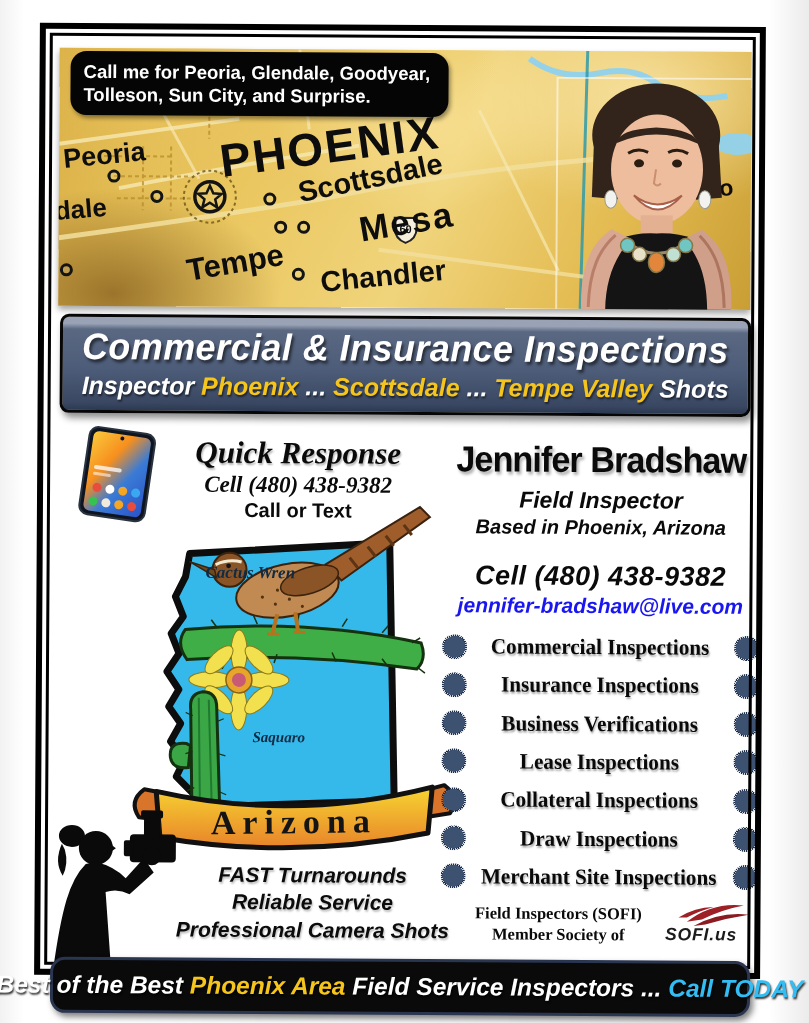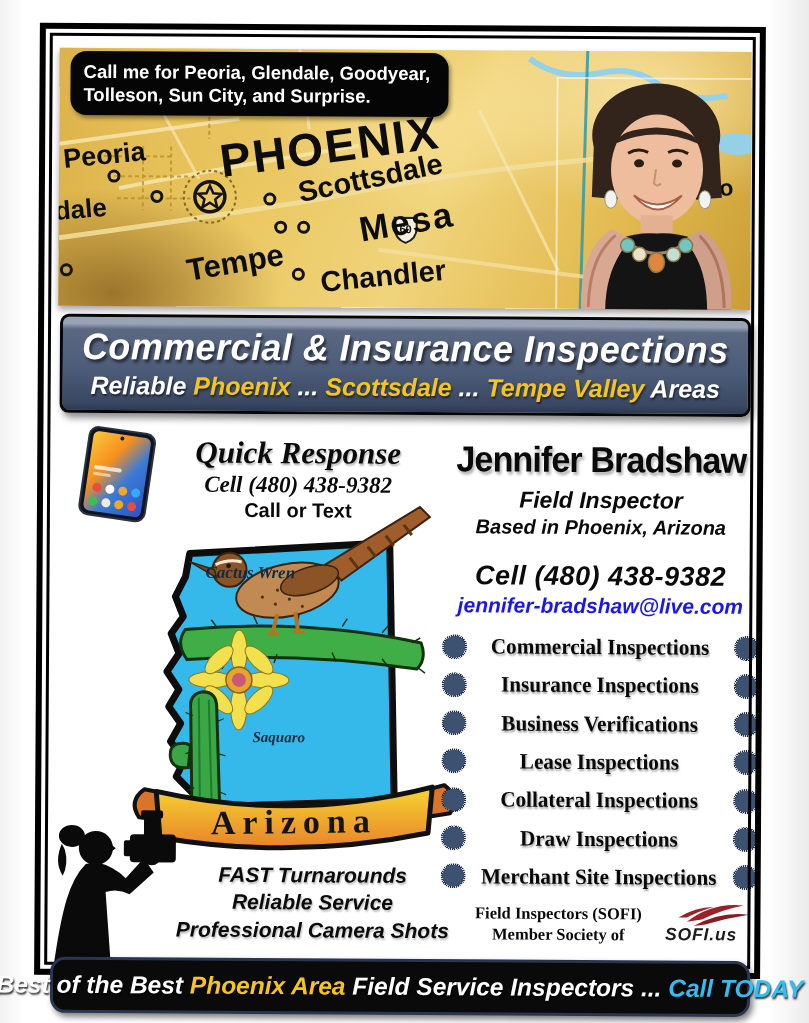--- a/index.html
+++ b/index.html
@@ -195,21 +195,21 @@
       <circle cx="118" cy="177" r="7" fill="#bfe0d2" stroke="#887748" stroke-width="1.5"></circle>
       <circle cx="130" cy="168" r="7" fill="#6fc6c2" stroke="#887748" stroke-width="1.5"></circle>
       <ellipse cx="101" cy="185" rx="8" ry="10" fill="#e2863c" stroke="#887748" stroke-width="1.5"></ellipse>
     </svg>
 
     <div class="callout">Call me for Peoria, Glendale, Goodyear, Tolleson, Sun City, and Surprise.</div>
   </div>
 
   <div class="banner">
     <div class="banner-title">Commercial &amp; Insurance Inspections</div>
-    <div class="banner-sub"><span>Reliable </span><span class="accent">Phoenix</span><span> ... </span><span class="accent">Scottsdale</span><span> ... </span><span class="accent">Tempe Valley</span><span> Areas</span></div>
+    <div class="banner-sub"><span>Inspector </span><span class="accent">Phoenix</span><span> ... </span><span class="accent">Scottsdale</span><span> ... </span><span class="accent">Tempe Valley</span><span> Shots</span></div>
   </div>
 
   <svg class="phone-icon" viewBox="0 0 70 92">
     <rect x="2" y="2" width="66" height="88" rx="9" fill="#0e1420" stroke="#2a3340" stroke-width="2"></rect>
     <defs>
       <linearGradient id="scr" x1="0" y1="0" x2="1" y2="1">
         <stop offset="0" stop-color="#f9c93c"></stop>
           <stop offset=".35" stop-color="#f78f1e"></stop>
         <stop offset=".62" stop-color="#3a7bd5"></stop>
           <stop offset="1" stop-color="#2b52c8"></stop>

